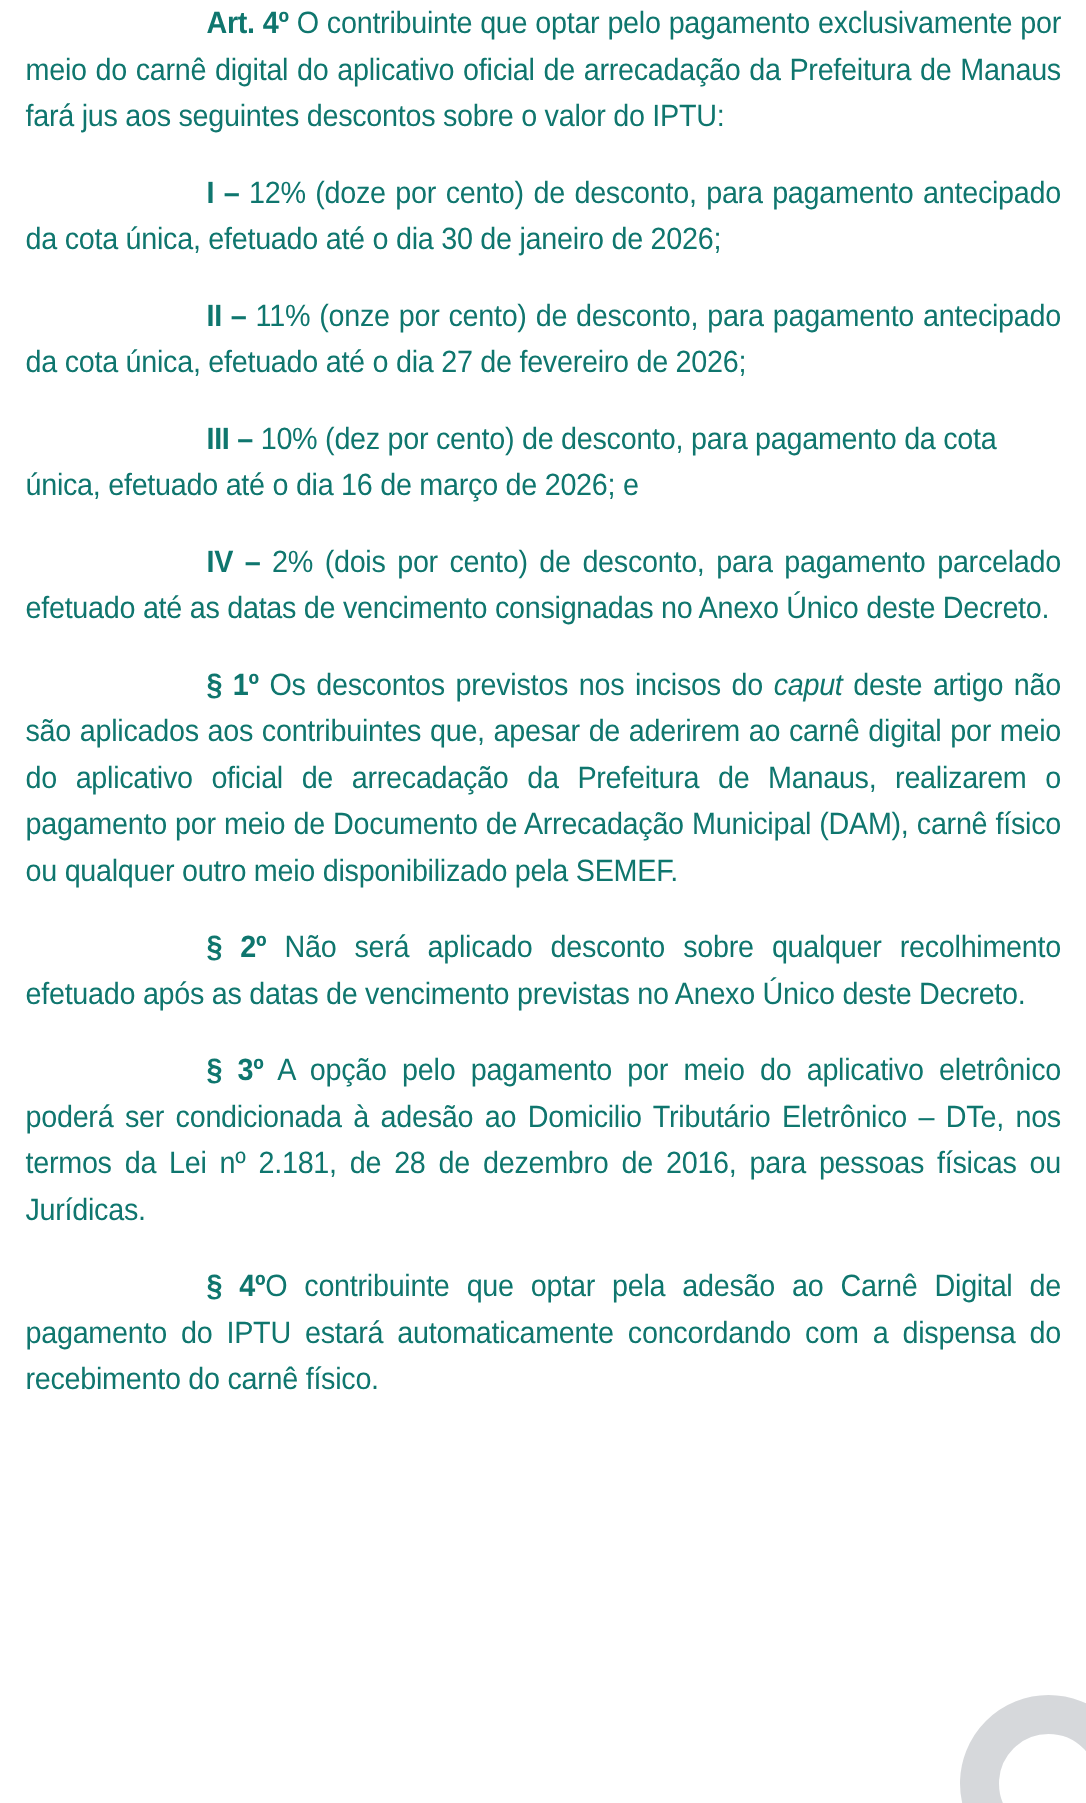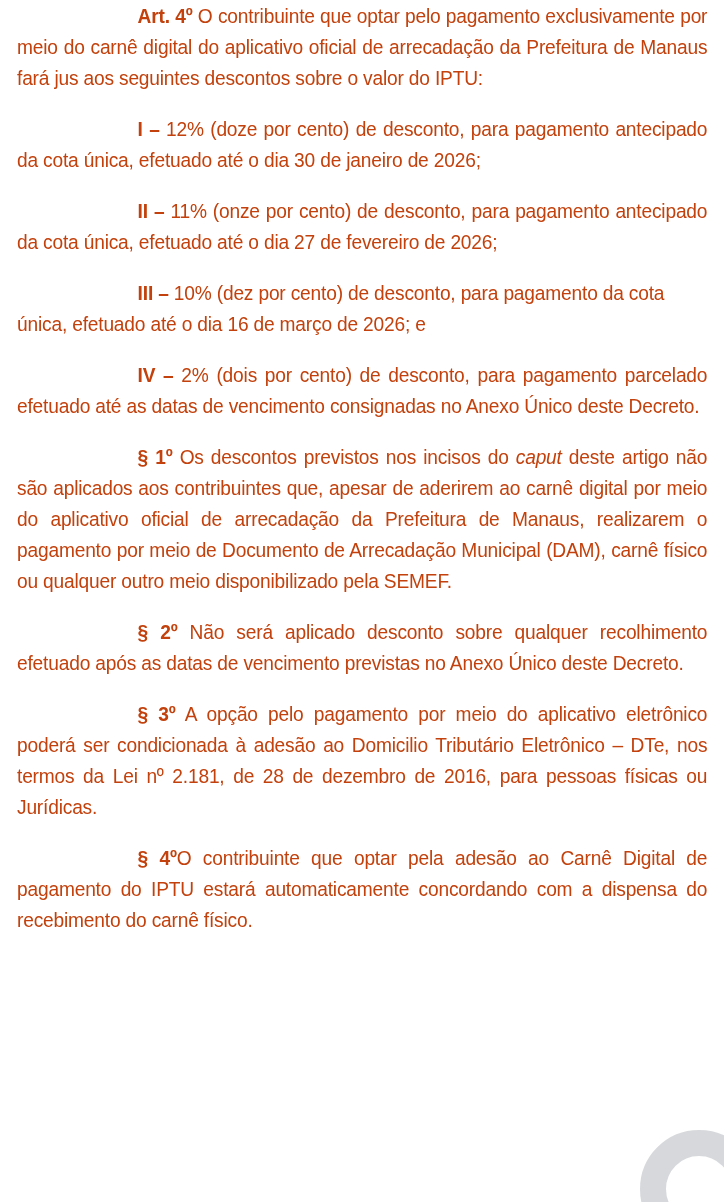--- a/index.html
+++ b/index.html
@@ -7,21 +7,21 @@
     padding: 0;
     background: #ffffff;
   }
   #page {
     position: relative;
     width: 724px;
     height: 1202px;
     background: #ffffff;
     overflow: hidden;
     font-family: "Liberation Sans", sans-serif;
-    color: #c2410c;
+    color: #0f766e;
   }
   #watermark {
     position: absolute;
     right: -34px;
     bottom: -46px;
     width: 118px;
     height: 118px;
     border-radius: 50%;
     border: 26px solid #d4d6d9;
     box-sizing: border-box;

